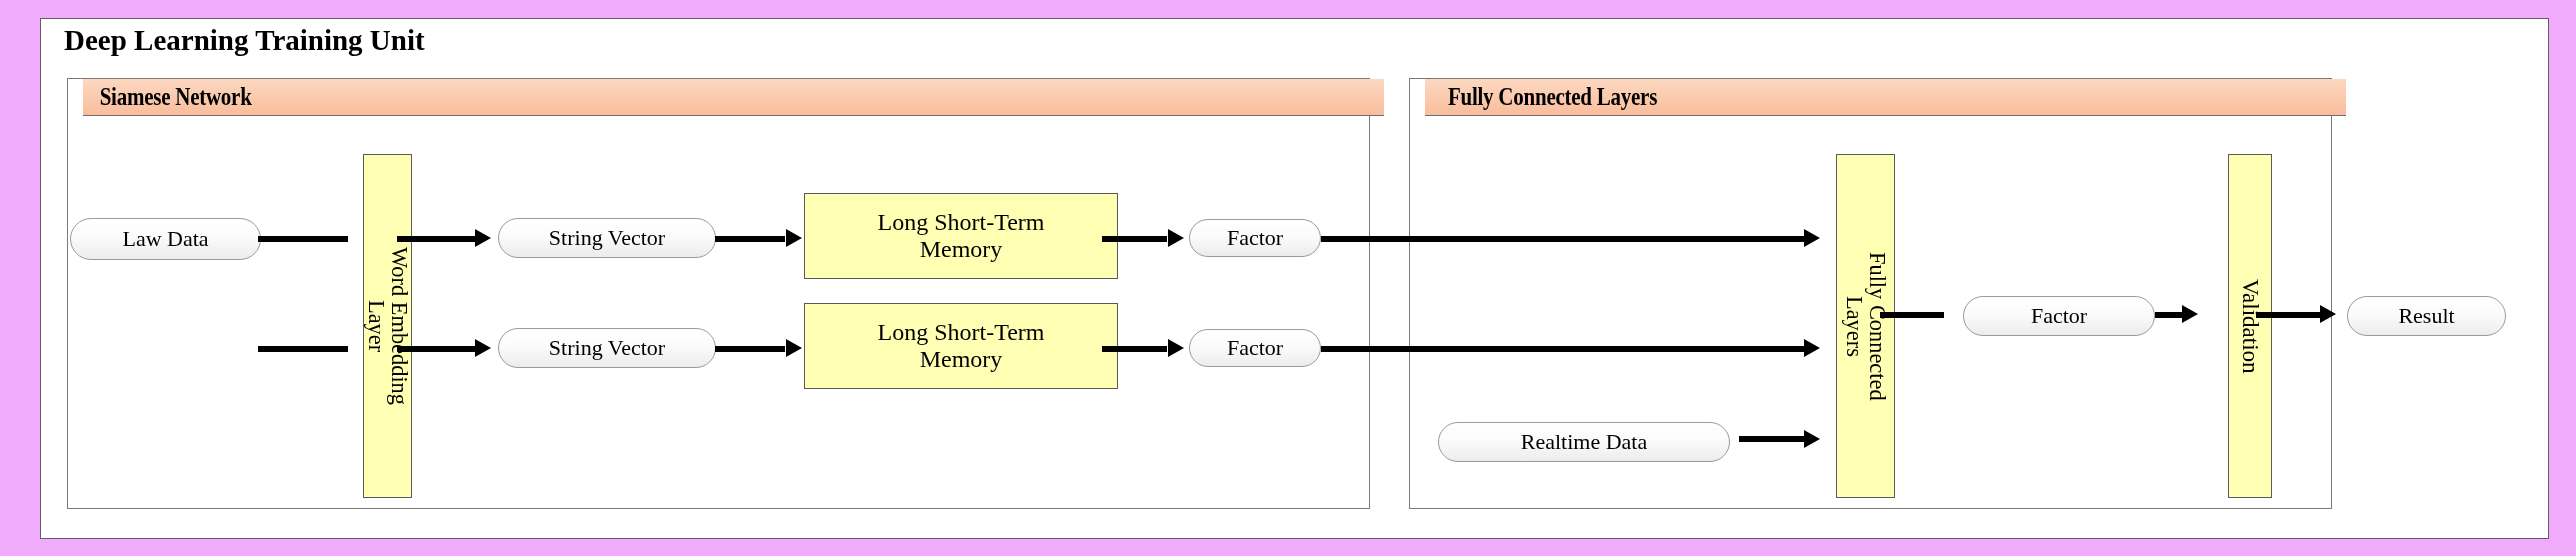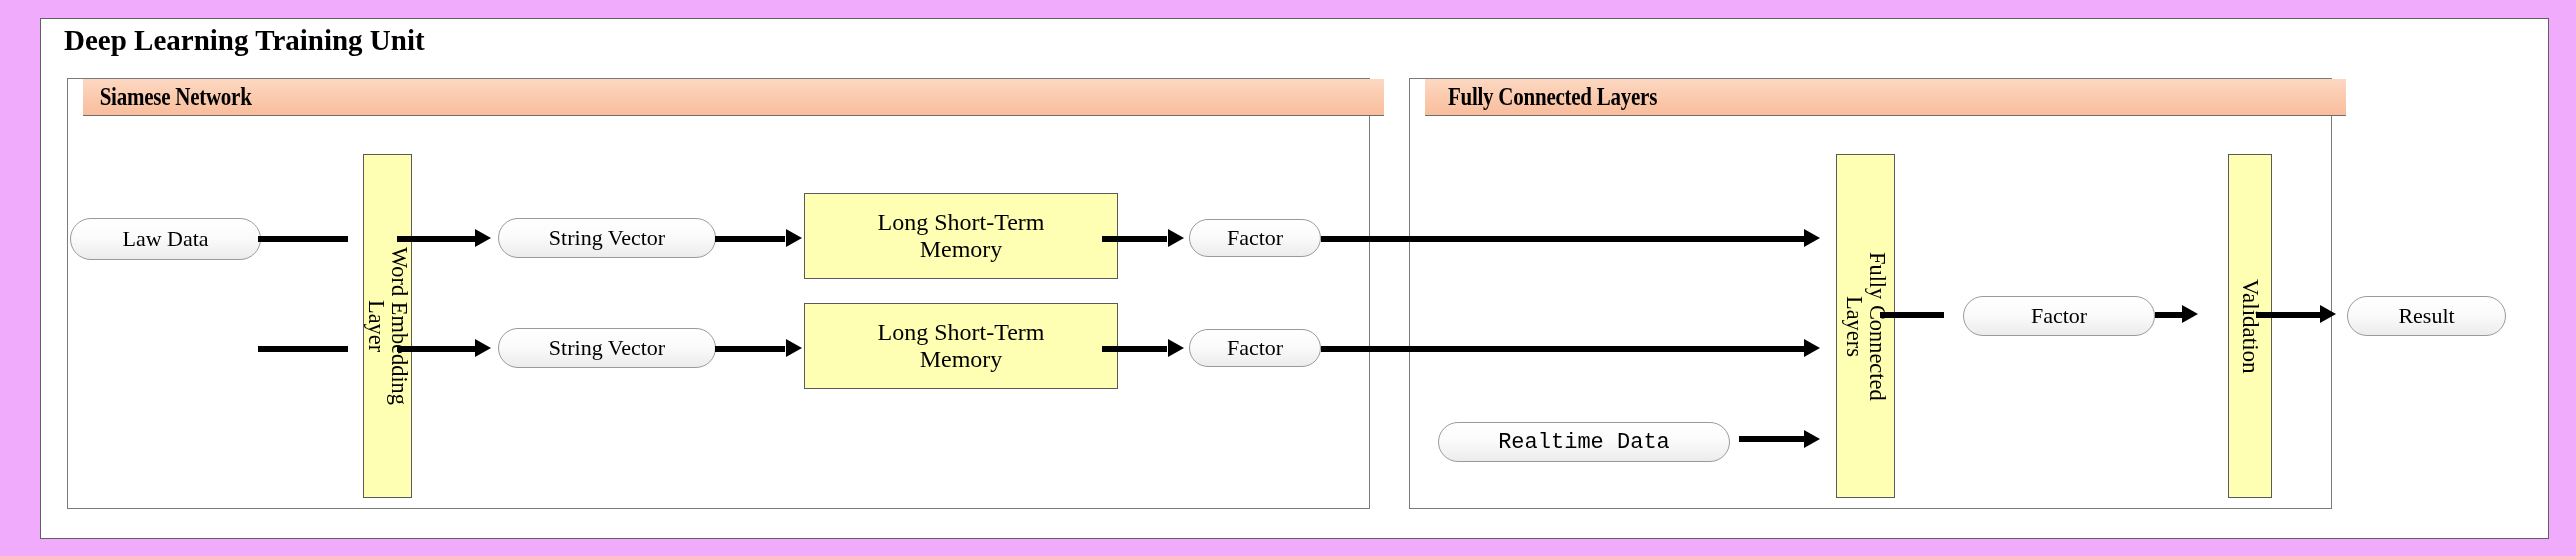--- a/index.html
+++ b/index.html
@@ -213,21 +213,21 @@
       <span class="section-header-label">Fully Connected Layers</span>
     </div>
   </div>
 
   <div class="edge" style="left:1321px; top:236px; width:484px;"></div>
   <div class="arrowhead" style="left:1804px; top:229px;"></div>
 
   <div class="edge" style="left:1321px; top:346px; width:484px;"></div>
   <div class="arrowhead" style="left:1804px; top:339px;"></div>
 
-  <div class="pill" style="left:1438px; top:422px; width:292px; height:40px; font-size:22px;font-family:Liberation Mono, monospace;">
+  <div class="pill" style="left:1438px; top:422px; width:292px; height:40px; font-size:22px;">
     <span>Realtime Data</span>
   </div>
 
   <div class="edge" style="left:1739px; top:436px; width:65px;"></div>
   <div class="arrowhead" style="left:1804px; top:430px;"></div>
 
   <div class="ybox vertical" style="left:1821px; top:154px; width:59px; height:344px; font-size:22.4px;">
     <span class="vtext"><span>Fully Connected</span><br><span>Layers</span></span>
   </div>
 

